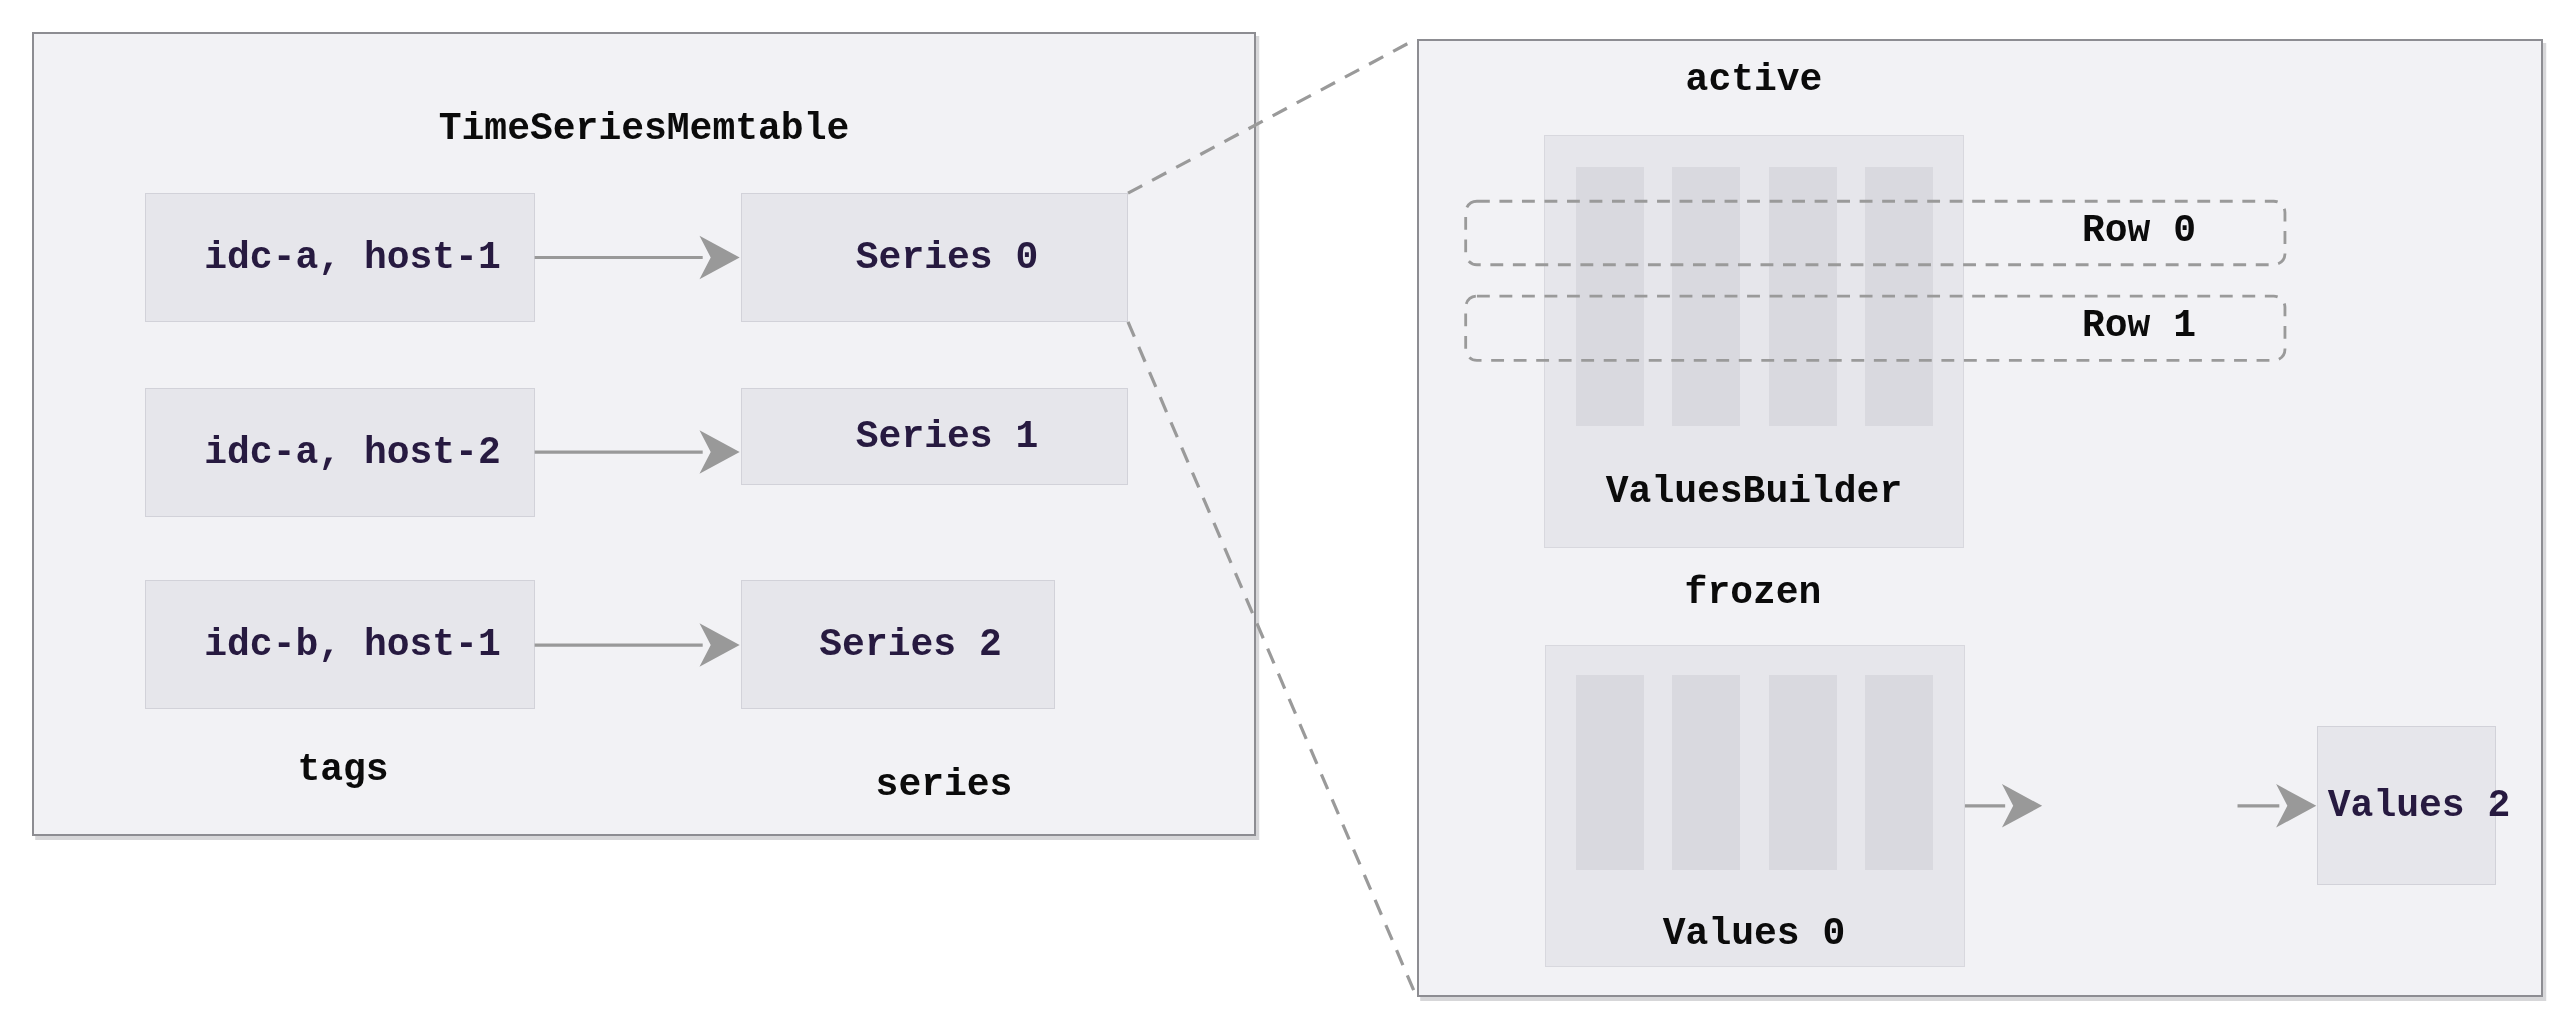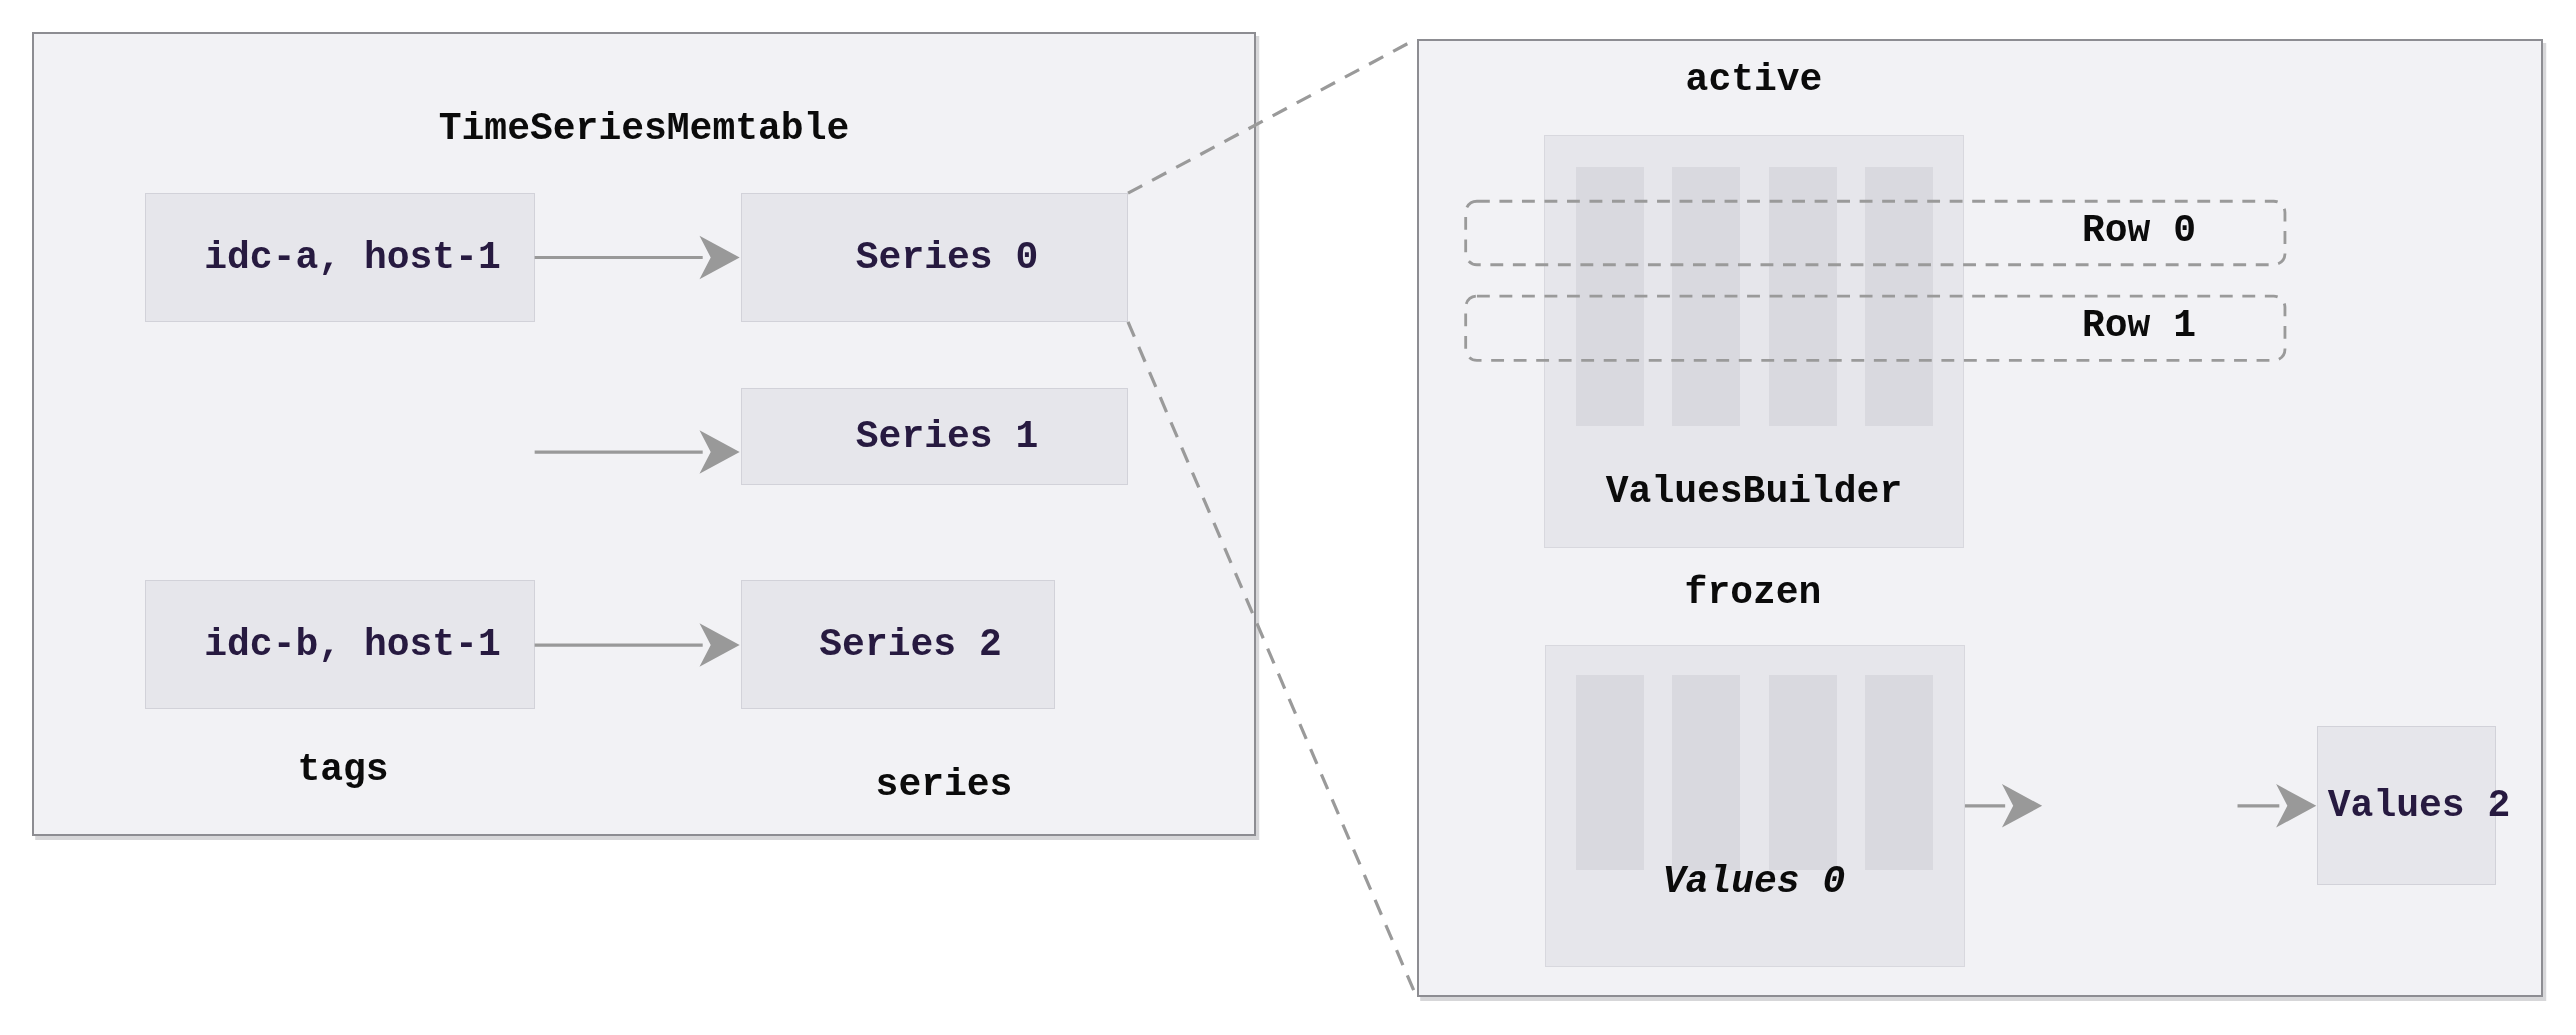--- a/index.html
+++ b/index.html
@@ -31,20 +31,23 @@
 
 <div class="canvas">
 
   <div class="panel" style="left:32px;top:32px;width:1224px;height:804px;"></div>
 
   <div class="lbl" style="left:644px;top:107px;margin-top:22px;">TimeSeriesMemtable</div>
 
   <div class="node" style="left:145px;top:193px;width:390px;height:129px;">
     <span>idc-a, host-1</span>
   </div>
+  <div class="node" style="left:145px;top:388px;width:390px;height:129px;">
+    <span>idc-a, host-2</span>
+  </div>
   <div class="node" style="left:145px;top:580px;width:390px;height:129px;">
     <span>idc-b, host-1</span>
   </div>
 
   <div class="node" style="left:741px;top:193px;width:387px;height:129px;">
     <span>Series 0</span>
   </div>
   <div class="node" style="left:741px;top:388px;width:387px;height:97px;">
     <span>Series 1</span>
   </div>
@@ -69,21 +72,21 @@
   <div class="lbl" style="left:2139px;top:231px;">Row 0</div>
   <div class="lbl" style="left:2139px;top:326px;">Row 1</div>
 
   <div class="lbl" style="left:1753px;top:593px;">frozen</div>
 
   <div class="container-node" style="left:1545px;top:645px;width:420px;height:322px;"></div>
   <div class="bar" style="left:1576px;top:675px;width:68px;height:195px;"></div>
   <div class="bar" style="left:1672px;top:675px;width:68px;height:195px;"></div>
   <div class="bar" style="left:1769px;top:675px;width:68px;height:195px;"></div>
   <div class="bar" style="left:1865px;top:675px;width:68px;height:195px;"></div>
-  <div class="lbl" style="left:1754px;top:882px;font-style:italic;">Values 0</div>
+  <div class="lbl" style="left:1754px;top:934px;">Values 0</div>
 
   <div class="node" style="left:2317px;top:726px;width:179px;height:159px;">
     <span>Values 2</span>
   </div>
 
   <svg class="overlay" width="2576" height="1036" viewBox="0 0 3204 1288">
 
     <g stroke="#999999" fill="#999999">
       <line x1="665" y1="320" x2="874" y2="320" stroke-width="4"></line>
       <polygon points="870,293 920,320 870,347 884,320" stroke="none"></polygon>

